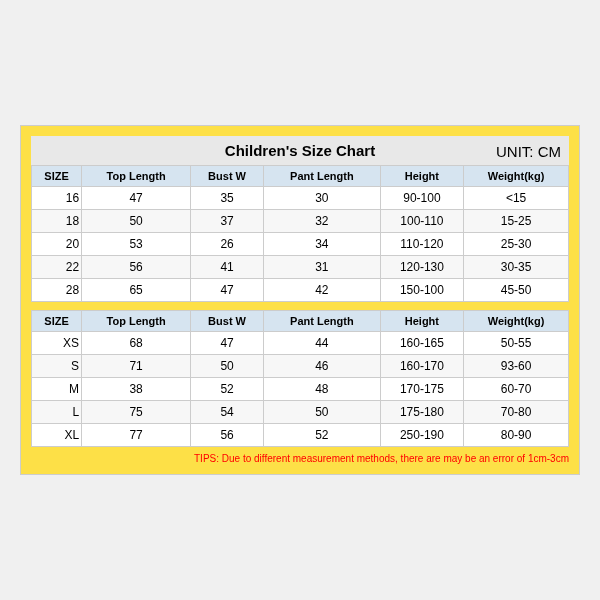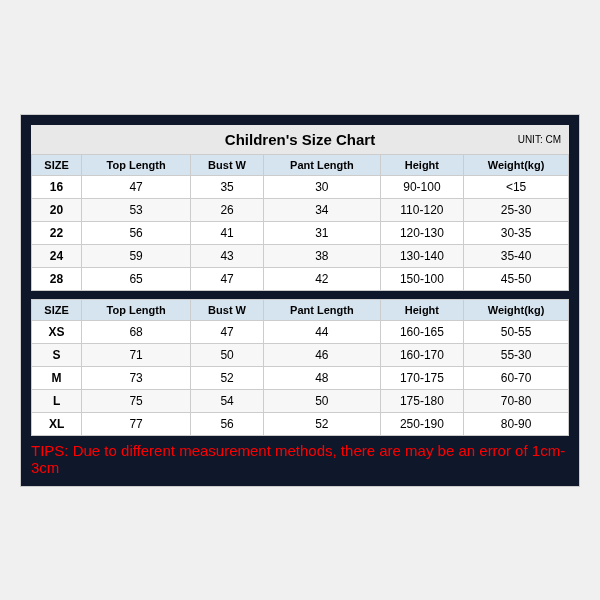--- a/index.html
+++ b/index.html
@@ -6,39 +6,39 @@
     body {
       background: #f0f0f0;
       display: flex;
       justify-content: center;
       align-items: center;
       width: 600px;
       height: 600px;
       font-family: Arial, sans-serif;
     }
     .chart-container {
-      background: #0f172a;
+      background: #fde047;
       border: 1px solid #ccc;
       width: 560px;
       padding: 10px;
     }
     .section-title {
       text-align: center;
       font-size: 15px;
       font-weight: bold;
       background: #e8e8e8;
       padding: 6px 0;
       position: relative;
     }
     .unit-label {
       position: absolute;
       right: 8px;
       top: 50%;
       transform: translateY(-50%);
-      font-size: 10px;
+      font-size: 15px;
       font-weight: normal;
     }
     table {
       width: 100%;
       border-collapse: collapse;
       font-size: 12px;
     }
     th, td {
       border: 1px solid #ccc;
       text-align: center;
@@ -49,26 +49,27 @@
       font-weight: bold;
       font-size: 11px;
     }
     tbody tr:nth-child(odd) {
       background: #fff;
     }
     tbody tr:nth-child(even) {
       background: #f7f7f7;
     }
     tbody td:first-child {
-      font-weight: bold;
+      font-weight: normal;
+      text-align: right;
     }
     .tips {
-      text-align: left;
+      text-align: right;
       color: red;
-      font-size: 15px;
+      font-size: 10px;
       margin-top: 6px;
     }
     .spacer {
       height: 8px;
     }
   </style>
 </head>
 <body>
 
 <div class="chart-container">
@@ -91,42 +92,42 @@
     <tbody id="children-tbody">
     <tr>
           <td>16</td>
           <td>47</td>
           <td>35</td>
           <td>30</td>
           <td>90-100</td>
           <td>&lt;15</td>
         </tr>
         <tr>
+          <td>18</td>
+          <td>50</td>
+          <td>37</td>
+          <td>32</td>
+          <td>100-110</td>
+          <td>15-25</td>
+        </tr>
+        <tr>
           <td>20</td>
           <td>53</td>
           <td>26</td>
           <td>34</td>
           <td>110-120</td>
           <td>25-30</td>
         </tr>
         <tr>
           <td>22</td>
           <td>56</td>
           <td>41</td>
           <td>31</td>
           <td>120-130</td>
           <td>30-35</td>
-        </tr>
-        <tr>
-          <td>24</td>
-          <td>59</td>
-          <td>43</td>
-          <td>38</td>
-          <td>130-140</td>
-          <td>35-40</td>
         </tr>
         <tr>
           <td>28</td>
           <td>65</td>
           <td>47</td>
           <td>42</td>
           <td>150-100</td>
           <td>45-50</td>
         </tr>
       </tbody>
@@ -153,25 +154,25 @@
           <td>44</td>
           <td>160-165</td>
           <td>50-55</td>
         </tr>
         <tr>
           <td>S</td>
           <td>71</td>
           <td>50</td>
           <td>46</td>
           <td>160-170</td>
-          <td>55-30</td>
+          <td>93-60</td>
         </tr>
         <tr>
           <td>M</td>
-          <td>73</td>
+          <td>38</td>
           <td>52</td>
           <td>48</td>
           <td>170-175</td>
           <td>60-70</td>
         </tr>
         <tr>
           <td>L</td>
           <td>75</td>
           <td>54</td>
           <td>50</td>

